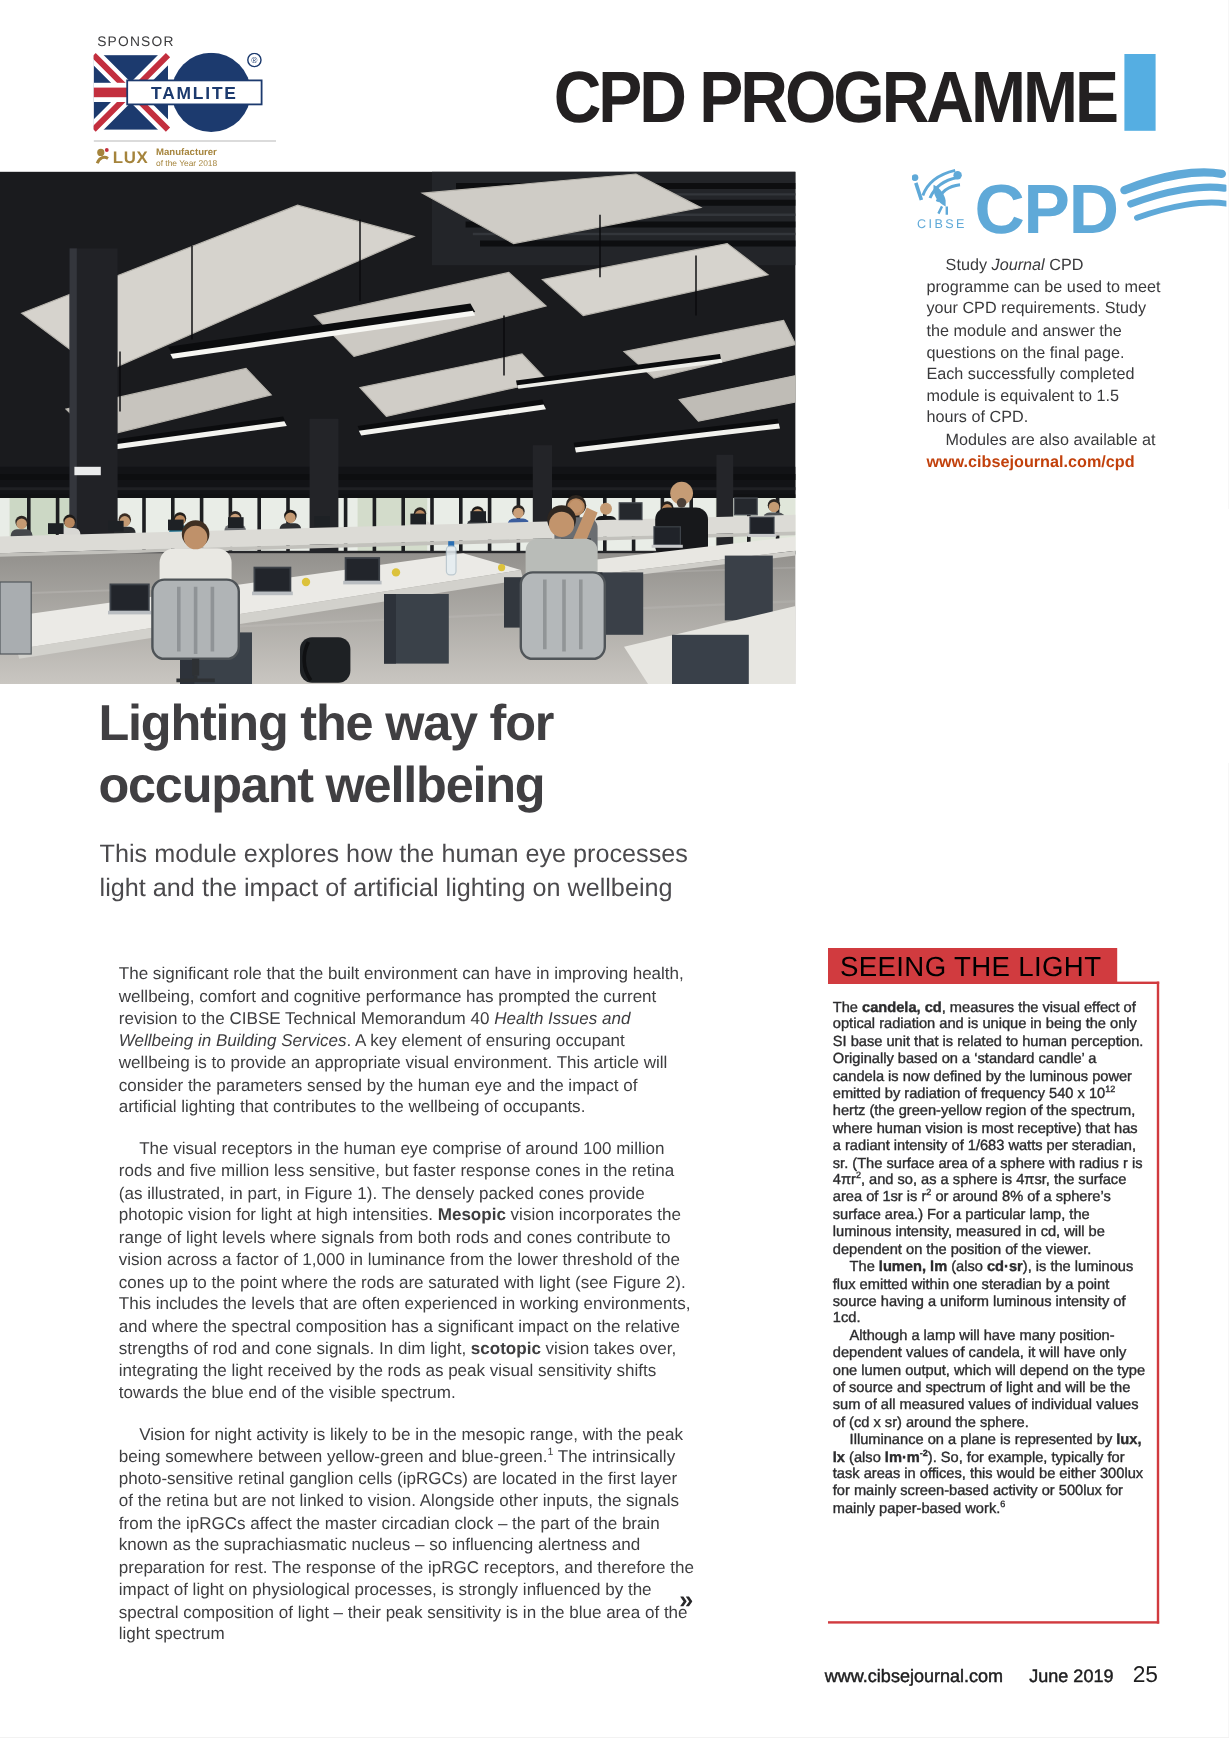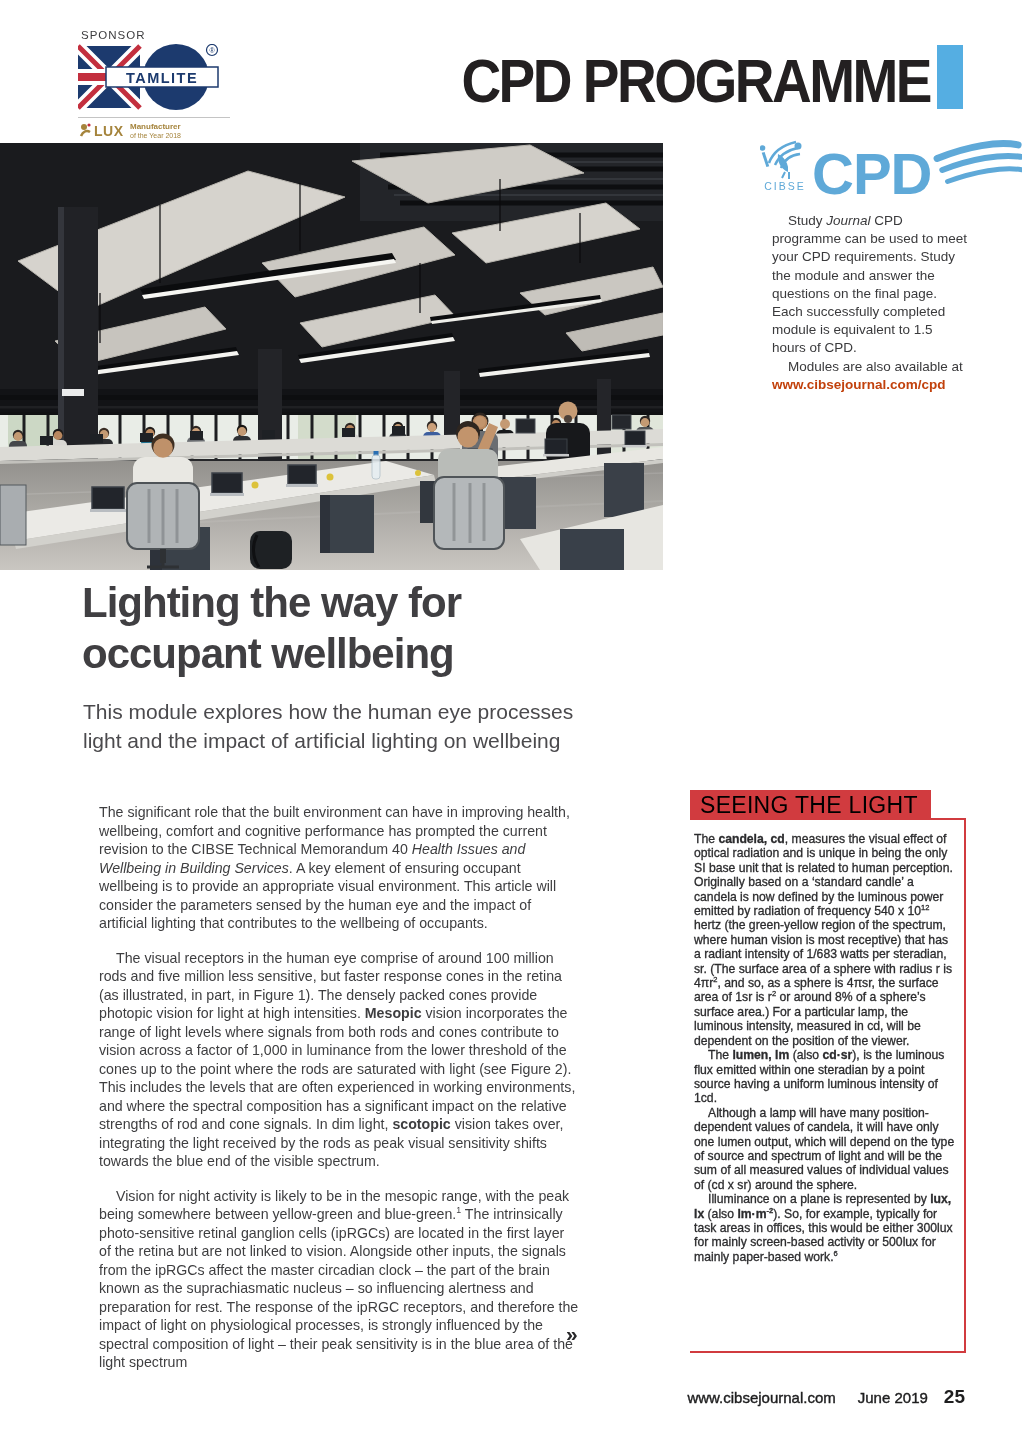--- a/index.html
+++ b/index.html
@@ -52,21 +52,21 @@
   .infobox .content { position:absolute; left:4px; top:42px; width:264px;
     font-size:12.2px; line-height:14.4px; color:#2c2c2e; -webkit-text-stroke:0.3px; }
   .infobox .content p { margin:0; }
   .infobox .content .ind { text-indent:14px; }
   .infobox b { font-weight:bold;text-align:right; }
 
   
   .footer { position:absolute; top:1386px; right:59px; display:flex; align-items:center; color:#1e1e1f; }
   .footer .site { font-size:15px; -webkit-text-stroke:0.4px; }
   .footer .date { font-size:15px; -webkit-text-stroke:0.4px; margin-left:22px; }
-  .footer .pageno { font-size:19px; font-weight:bold; margin-left:16px; }
+  .footer .pageno { font-size:19px; font-weight:normal; margin-left:16px; }
 </style>
 </head>
 <body>
 
 <div class="page">
 
   <div class="sponsor-label">SPONSOR</div>
 
   <svg class="tamlite-svg" width="162" height="98" viewBox="0 0 162 98">
     <g>

